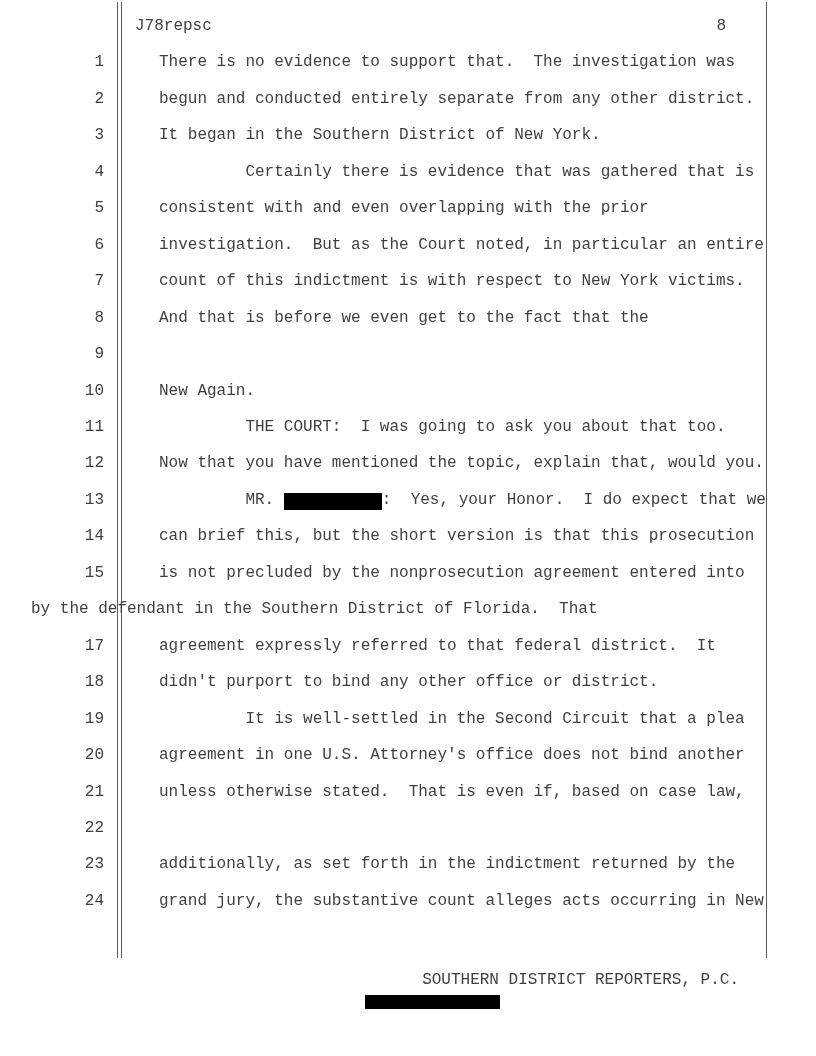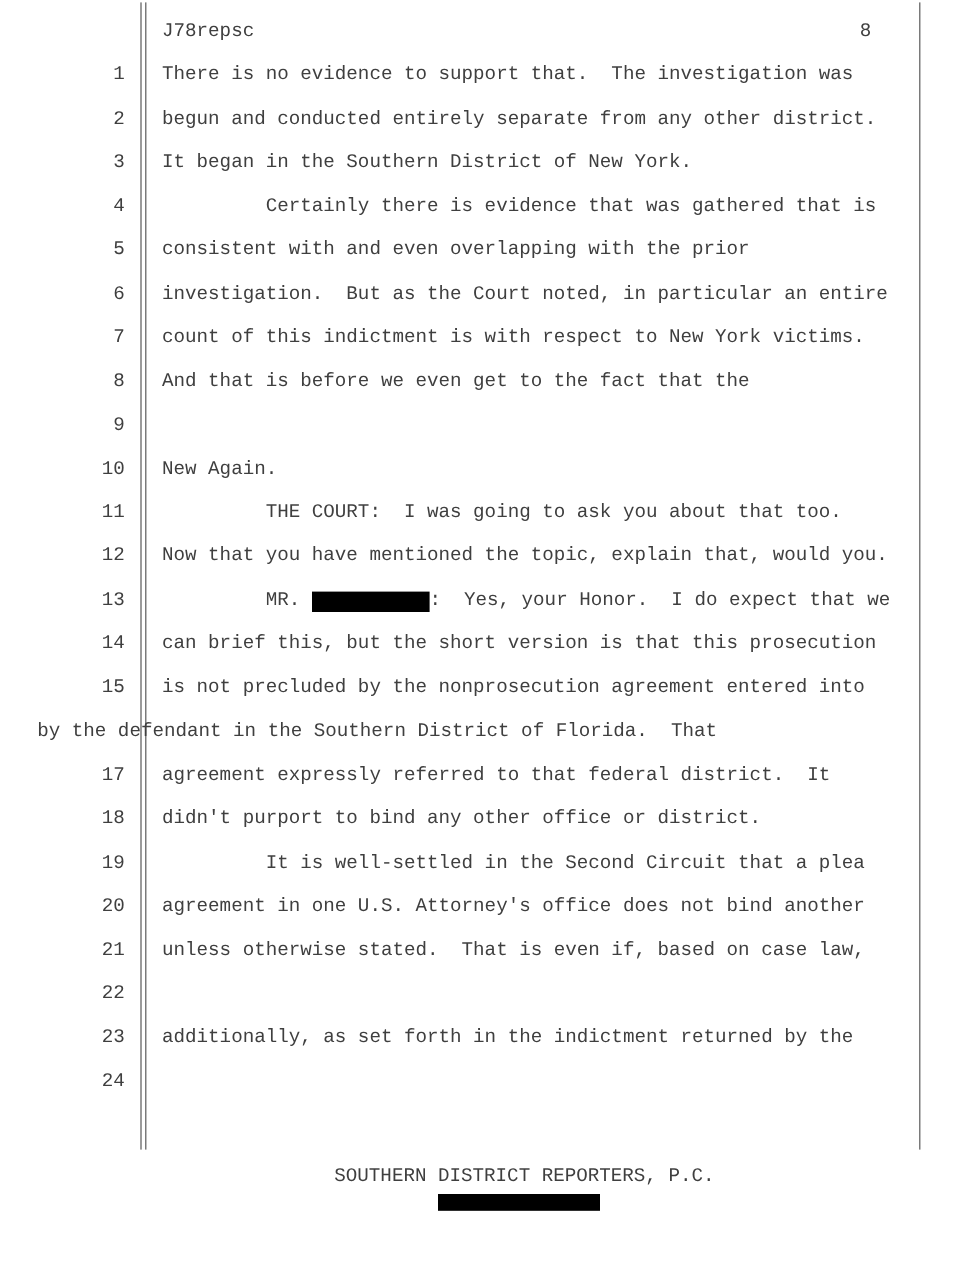--- a/index.html
+++ b/index.html
@@ -41,20 +41,21 @@
     position: absolute;
     left: 0;
     top: 8px;
     right: 0;
   }
   .trow {
     display: flex;
     height: 36.46px;
     line-height: 36.46px;
     white-space: pre;
+    gap: 24px;
   }
   .trow.header-row .hleft {
     margin-left: 135px;
   }
   .trow.header-row .hright {
     margin-left: auto;
     margin-right: 90px;
   }
   .lnum {
     flex: none;
@@ -71,21 +72,21 @@
     height: 17px;
     background: #000000;
     vertical-align: -6px;
   }
 
   .footer-org {
     position: absolute;
     left: 135px;
     top: 970px;
     width: 604px;
-    text-align: center;
+    text-align: right;
     line-height: 20px;
   }
   .footer-redaction {
     position: absolute;
     left: 365px;
     top: 995px;
     width: 135px;
     height: 14px;
     background: #000000;
   }
@@ -118,18 +119,18 @@
       <div class="trow"><span class="lnum">14</span><span class="ltext"><span>can brief this, but the short version is that this prosecution</span></span></div>
       <div class="trow"><span class="lnum">15</span><span class="ltext"><span>is not precluded by the nonprosecution agreement entered into</span></span></div>
       <div class="trow"><span class="ltext"><span>by the defendant in the Southern District of Florida.  That</span></span></div>
       <div class="trow"><span class="lnum">17</span><span class="ltext"><span>agreement expressly referred to that federal district.  It</span></span></div>
       <div class="trow"><span class="lnum">18</span><span class="ltext"><span>didn't purport to bind any other office or district.</span></span></div>
       <div class="trow"><span class="lnum">19</span><span class="ltext"><span>         It is well-settled in the Second Circuit that a plea</span></span></div>
       <div class="trow"><span class="lnum">20</span><span class="ltext"><span>agreement in one U.S. Attorney's office does not bind another</span></span></div>
       <div class="trow"><span class="lnum">21</span><span class="ltext"><span>unless otherwise stated.  That is even if, based on case law,</span></span></div>
       <div class="trow"><span class="lnum">22</span></div>
       <div class="trow"><span class="lnum">23</span><span class="ltext"><span>additionally, as set forth in the indictment returned by the</span></span></div>
-      <div class="trow"><span class="lnum">24</span></div>
+      <div class="trow"><span class="lnum">24</span><span class="ltext"><span>grand jury, the substantive count alleges acts occurring in New</span></span></div>
     </div>
 </div>
 
 <div class="footer-org">SOUTHERN DISTRICT REPORTERS, P.C.</div>
 <div class="footer-redaction"></div>
 
 </body></html>

